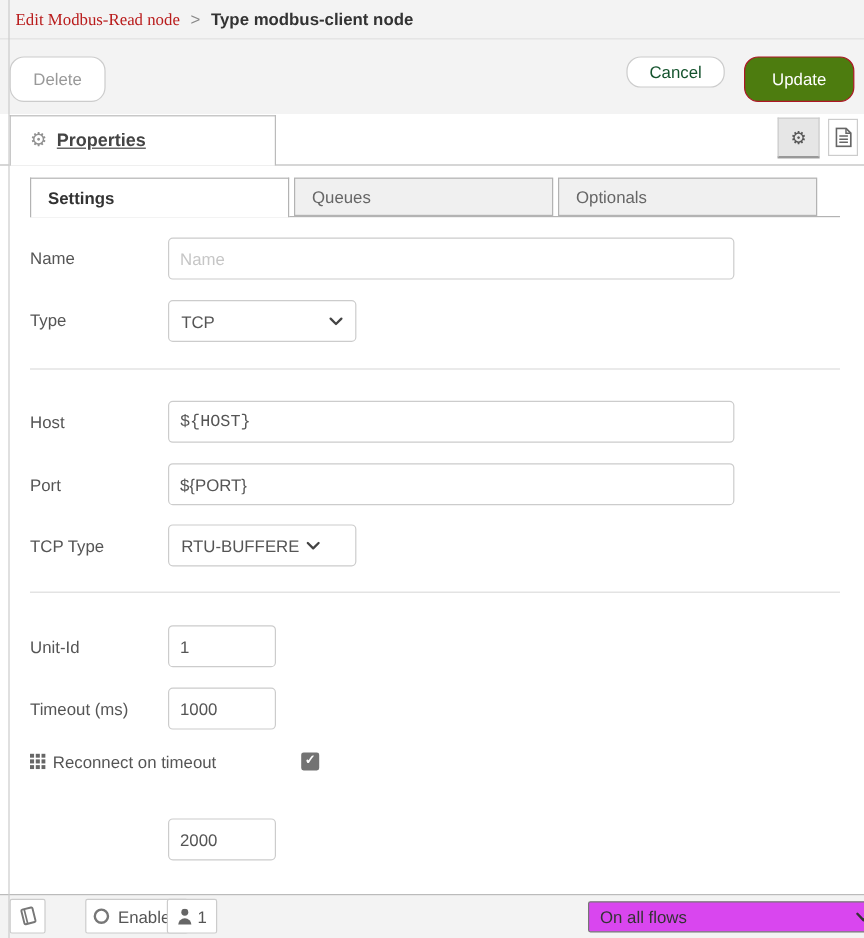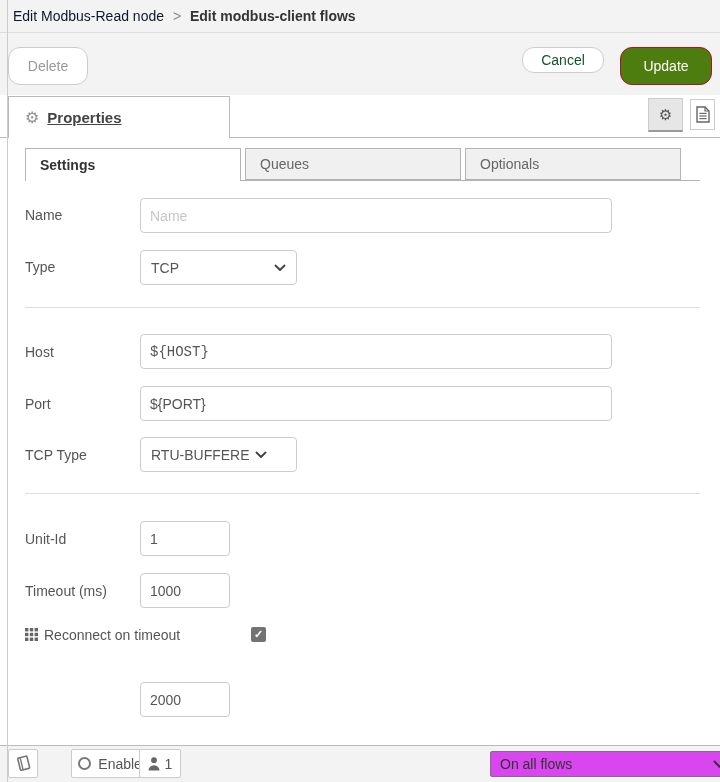--- a/index.html
+++ b/index.html
@@ -6,21 +6,21 @@
   body{font-family:"Liberation Sans", sans-serif; -webkit-font-smoothing:antialiased;}
   #stage{position:relative;width:720px;height:782px;background:#fff;overflow:hidden;}
   .abs{position:absolute;box-sizing:border-box;}
 
   
   .tray-edge{left:7px;top:0;width:1px;height:782px;background:#ccc;}
 
   
   .crumbbar{left:0;top:0;width:720px;height:33px;background:#f3f3f3;border-bottom:1px solid #ddd;
             line-height:32px;padding-left:13px;font-size:14px;white-space:nowrap;}
-  .crumb-parent{color:#0f172a;}
+  .crumb-parent{color:#b91c1c;font-family:Liberation Serif, serif;}
   .crumb-sep{color:#888;margin:0 5px;}
   .crumb-current{color:#333;font-weight:bold;}
 
   
   .toolbar{left:0;top:33px;width:720px;height:62px;background:#f3f3f3;}
   .btn{display:flex;align-items:center;justify-content:center;font-size:14px;cursor:pointer;
        background:#fff;border:1px solid #ccc;border-radius:12px;}
   .btn-delete{left:8px;top:47px;width:80px;height:38px;color:#999;}
   .btn-cancel{left:522px;top:47px;width:82px;height:26px;color:#14532d;}
   .btn-update{left:620px;top:47px;width:92px;height:38px;color:#fff;background:#4d7c0f;border:1px solid #AD1625;}
@@ -74,21 +74,21 @@
   .scope .fs-text{font-size:14px;color:#333;flex:1;}
 </style>
 </head>
 <body>
 
 <div id="stage">
 
   <div class="abs crumbbar">
     <span class="crumb-parent">Edit Modbus-Read node</span>
     <span class="crumb-sep">&gt;</span>
-    <span class="crumb-current">Edit modbus-client flows</span>
+    <span class="crumb-current">Type modbus-client node</span>
   </div>
 
   <div class="abs toolbar"></div>
   <div class="abs btn btn-delete">Delete</div>
   <div class="abs btn btn-cancel">Cancel</div>
   <div class="abs btn btn-update">Update</div>
 
   <div class="abs proprow-border"></div>
   <div class="abs prop-tab">
     <span class="gear">⚙</span>

